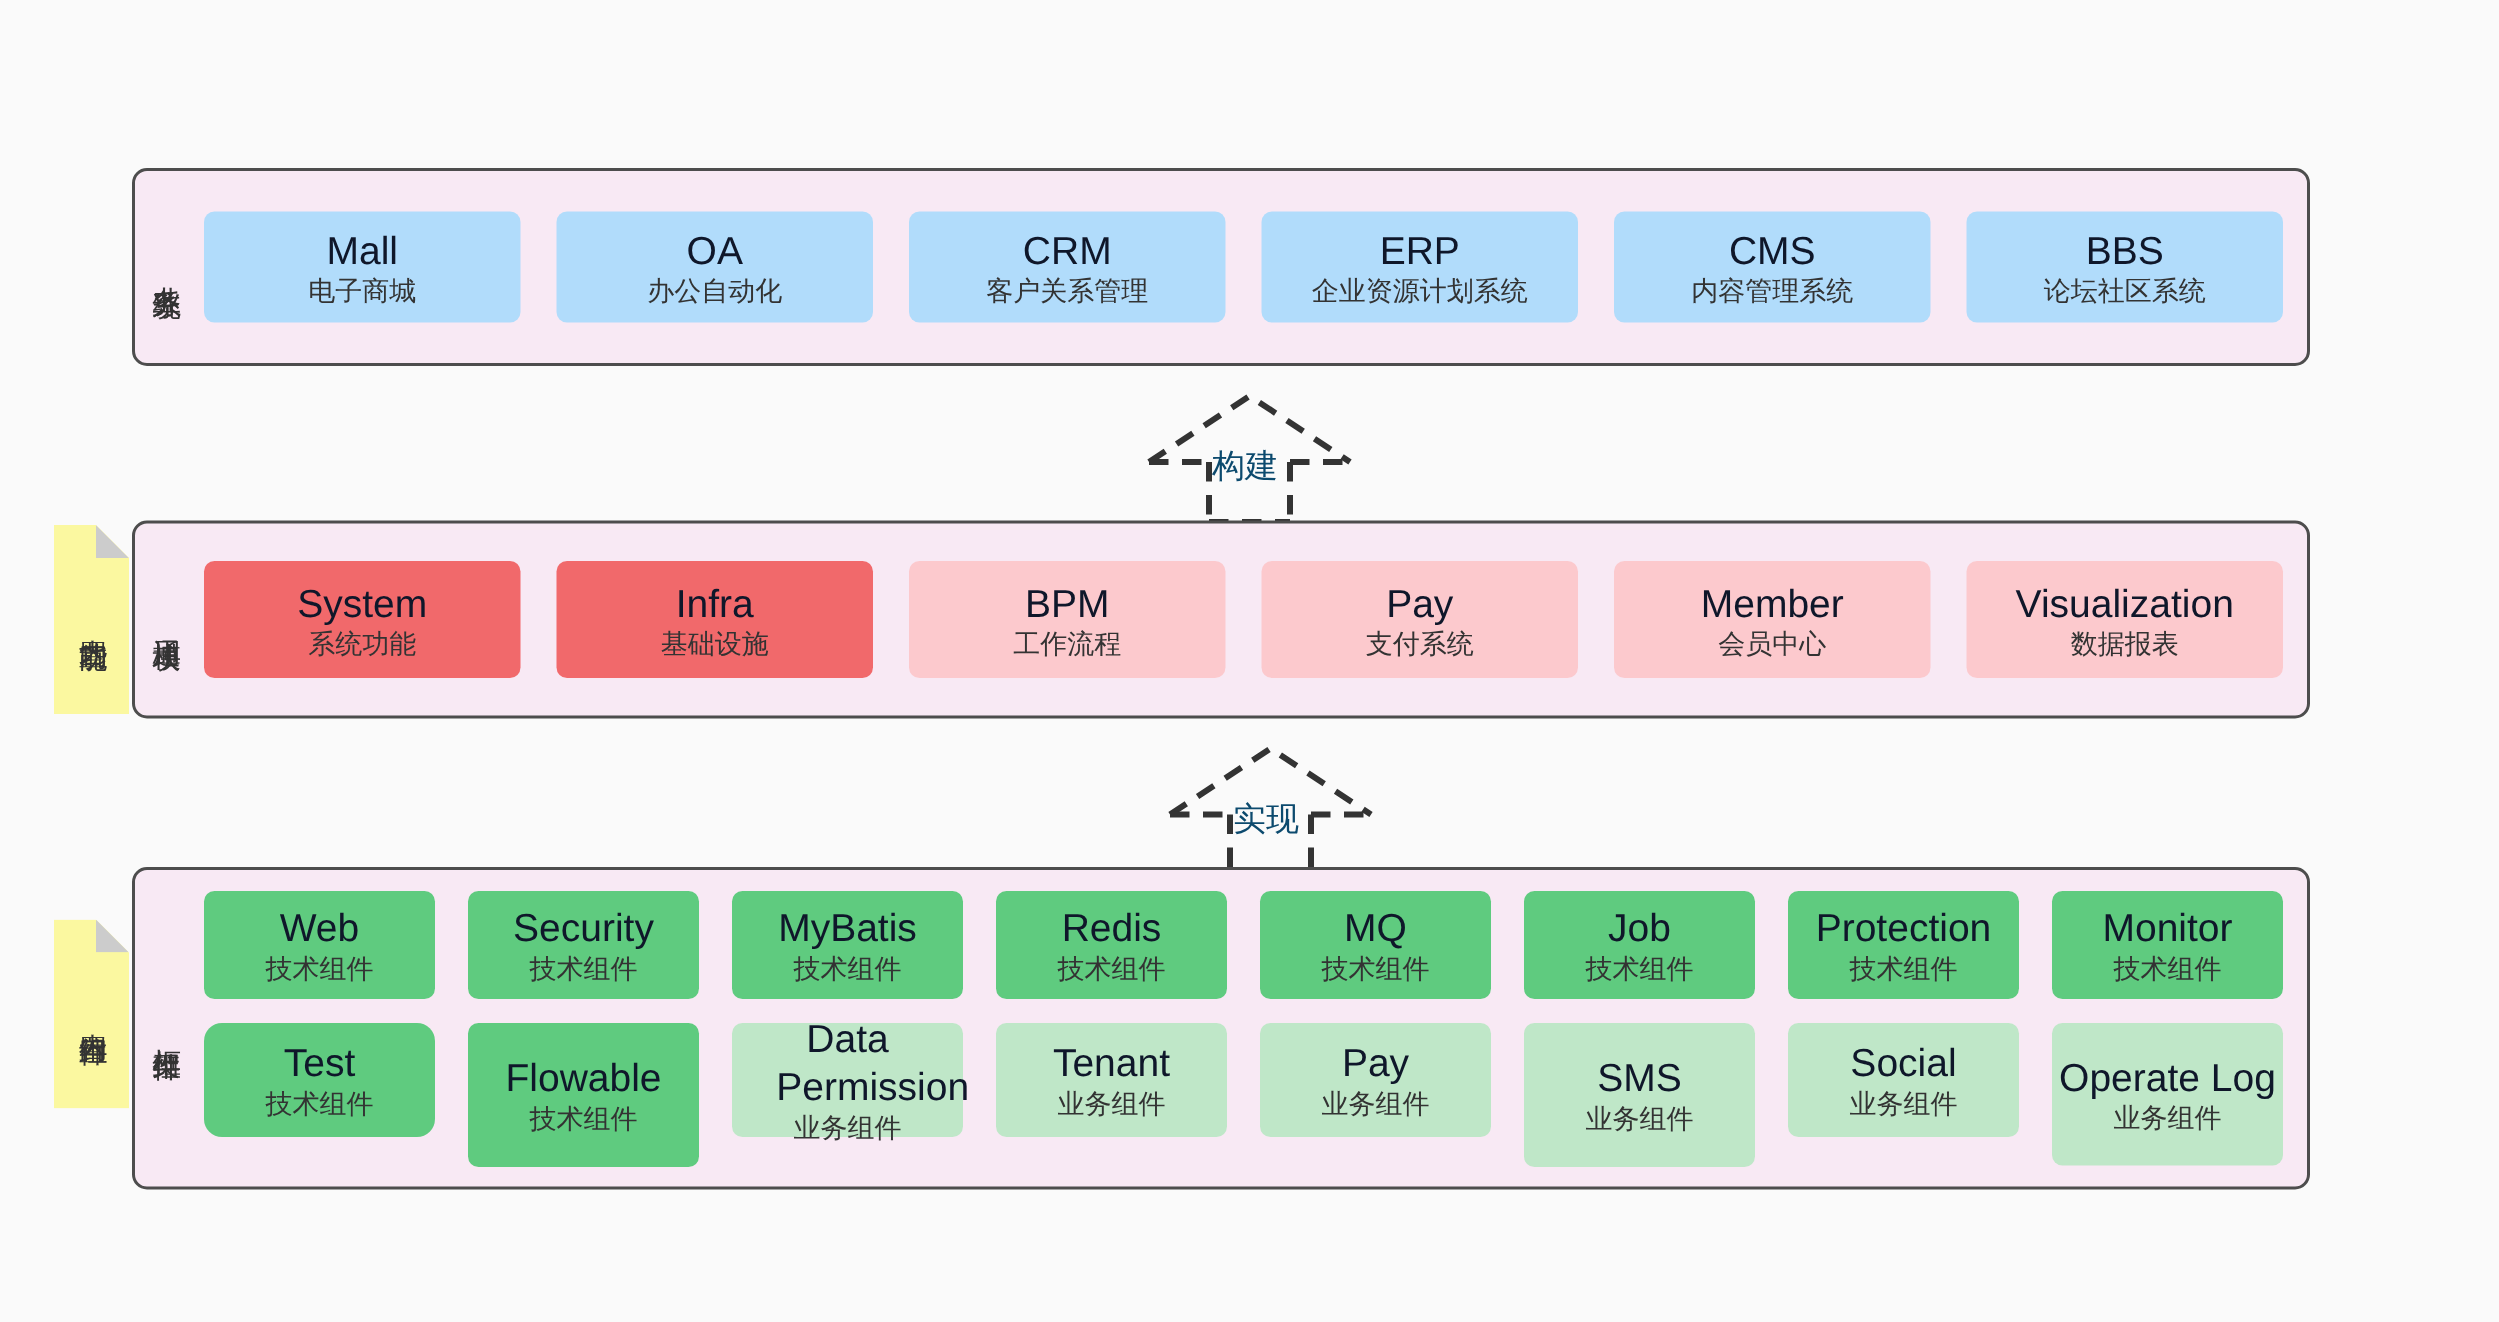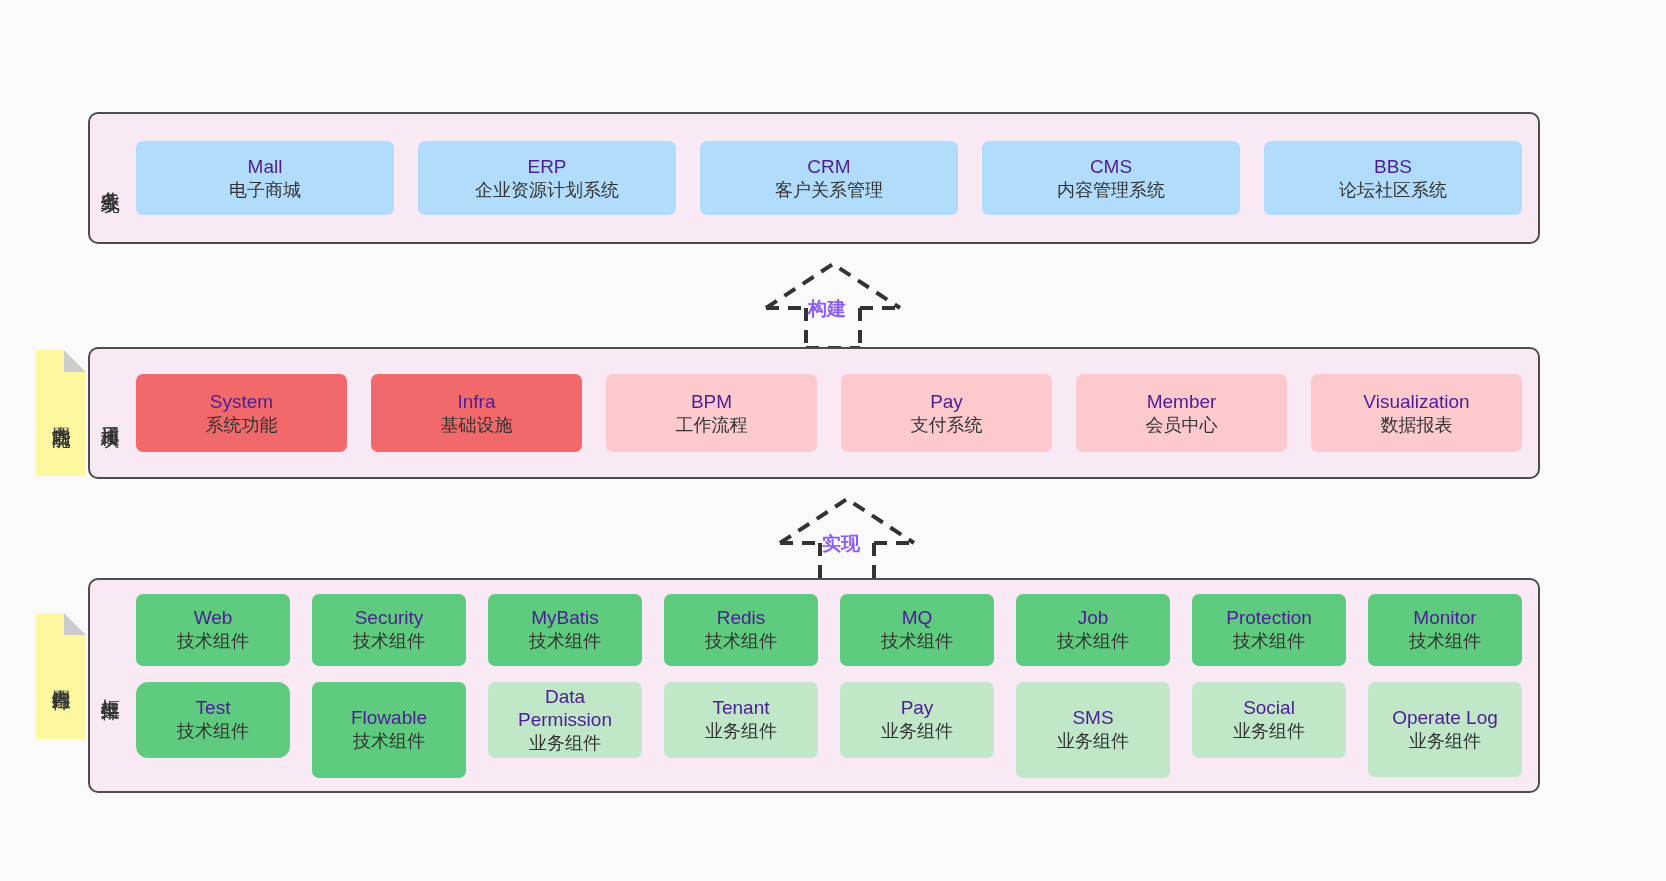--- a/index.html
+++ b/index.html
@@ -76,22 +76,22 @@
     flex-direction: column;
     align-items: center;
     justify-content: center;
     text-align: center;
     box-sizing: border-box;
     padding: 6px 4px;
     line-height: 1.25;
     user-select: none;
   }
   .node .t-en {
-    font-size: 19px;
-    color: #4c1d95;
+    font-size: 26px;
+    color: #0f172a;
   }
   .node .t-cn {
     font-size: 18px;
     color: #333333;
   }
 
   .n-blue        { background: #b1dcfb; }
   .n-red-strong  { background: #f1696b; }
   .n-red-light   { background: #fcc9cd; }
   .n-green-strong{ background: #5fcb7f; }
@@ -126,48 +126,51 @@
     clip-path: polygon(0 0, 100% 100%, 0 100%);
   }
 
   
   .arrow {
     position: absolute;
   }
   .arrow svg { display: block; }
   .arrow-label {
     position: absolute;
-    font-size: 19px;
-    color: #8b5cf6;
+    font-size: 22px;
+    color: #0c4a6e;
     background: transparent;
     white-space: nowrap;
     user-select: none;
-    font-weight: bold;
   }
 </style>
 </head>
 <body>
 
 <div id="canvas">
 
   <div class="layer" id="layer-1" style="left:88px; top:112px; width:1452px; height:132px;">
     <div class="layer-title">业务系统</div>
     <div class="layer-body">
       <div class="row">
         <div class="node n-blue" style="height:74px;">
           <span class="t-en">Mall</span>
           <span class="t-cn">电子商城</span>
         </div>
         <div class="node n-blue" style="height:74px;">
+          <span class="t-en">OA</span>
+          <span class="t-cn">办公自动化</span>
+        </div>
+        <div class="node n-blue" style="height:74px;">
+          <span class="t-en">CRM</span>
+          <span class="t-cn">客户关系管理</span>
+        </div>
+        <div class="node n-blue" style="height:74px;">
           <span class="t-en">ERP</span>
           <span class="t-cn">企业资源计划系统</span>
-        </div>
-        <div class="node n-blue" style="height:74px;">
-          <span class="t-en">CRM</span>
-          <span class="t-cn">客户关系管理</span>
         </div>
         <div class="node n-blue" style="height:74px;">
           <span class="t-en">CMS</span>
           <span class="t-cn">内容管理系统</span>
         </div>
         <div class="node n-blue" style="height:74px;">
           <span class="t-en">BBS</span>
           <span class="t-cn">论坛社区系统</span>
         </div>
       </div>

